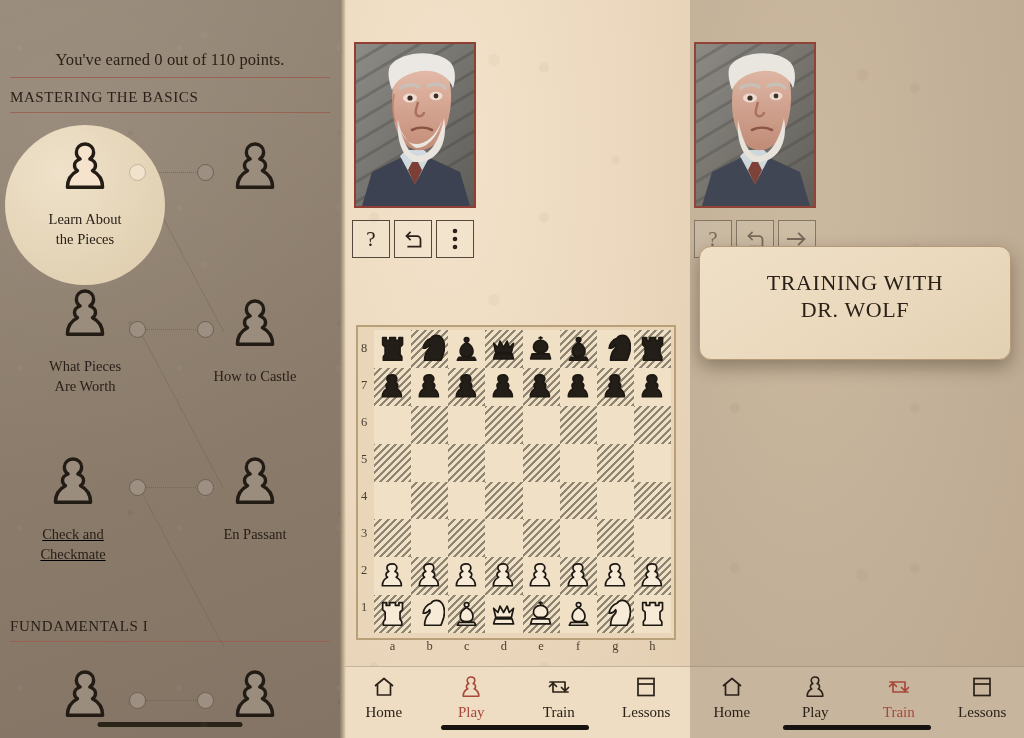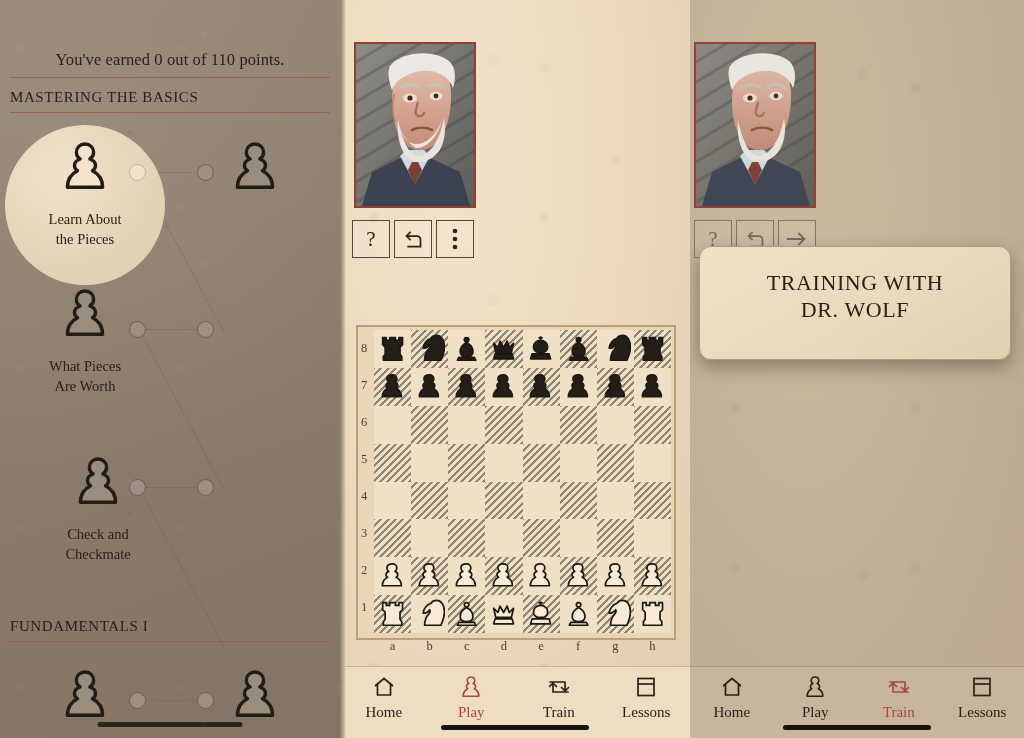--- a/index.html
+++ b/index.html
@@ -224,33 +224,49 @@
       <svg width="46" height="58" viewBox="0 0 46 58">
         <path d="M23 4c5 0 8.6 3.6 8.6 8.2 0 2.9-1.5 5.4-3.7 6.8 3.4 1.2 5.6 3.6 5.6 6.5 0 2.2-1.2 4-3 5.2 6.1 3.1 10.1 9.1 10.1 16.6H5.4c0-7.5 4-13.5 10.1-16.6-1.8-1.2-3-3-3-5.2 0-2.9 2.2-5.3 5.6-6.5-2.2-1.4-3.7-3.9-3.7-6.8C14.4 7.6 18 4 23 4z" fill="#9a8d7d" stroke="#231c15" stroke-width="3.4" stroke-linejoin="round"></path>
       </svg>
     </span>
     <div class="lbl">What Pieces
 Are Worth</div>
   </div>
   <div class="dot" style="left:129px; top:321px;"></div>
   <div class="dot" style="left:197px; top:321px;"></div>
 
-
-  <div class="node" style="left:33px; top:455px;">
+  <div class="node" style="left:190px; top:297px;">
+    <span class="pawn">
+      <svg width="46" height="58" viewBox="0 0 46 58">
+        <path d="M23 4c5 0 8.6 3.6 8.6 8.2 0 2.9-1.5 5.4-3.7 6.8 3.4 1.2 5.6 3.6 5.6 6.5 0 2.2-1.2 4-3 5.2 6.1 3.1 10.1 9.1 10.1 16.6H5.4c0-7.5 4-13.5 10.1-16.6-1.8-1.2-3-3-3-5.2 0-2.9 2.2-5.3 5.6-6.5-2.2-1.4-3.7-3.9-3.7-6.8C14.4 7.6 18 4 23 4z" fill="#9a8d7d" stroke="#231c15" stroke-width="3.4" stroke-linejoin="round"></path>
+      </svg>
+    </span>
+    <div class="lbl">How to Castle</div>
+  </div>
+
+  <div class="node" style="left:8px; top:455px;text-decoration:underline;">
     <span class="pawn">
       <svg width="46" height="58" viewBox="0 0 46 58">
         <path d="M23 4c5 0 8.6 3.6 8.6 8.2 0 2.9-1.5 5.4-3.7 6.8 3.4 1.2 5.6 3.6 5.6 6.5 0 2.2-1.2 4-3 5.2 6.1 3.1 10.1 9.1 10.1 16.6H5.4c0-7.5 4-13.5 10.1-16.6-1.8-1.2-3-3-3-5.2 0-2.9 2.2-5.3 5.6-6.5-2.2-1.4-3.7-3.9-3.7-6.8C14.4 7.6 18 4 23 4z" fill="#9a8d7d" stroke="#231c15" stroke-width="3.4" stroke-linejoin="round"></path>
       </svg>
     </span>
     <div class="lbl">Check and
 Checkmate</div>
   </div>
   <div class="dot" style="left:129px; top:479px;"></div>
   <div class="dot" style="left:197px; top:479px;"></div>
 
+  <div class="node" style="left:190px; top:455px;">
+    <span class="pawn">
+      <svg width="46" height="58" viewBox="0 0 46 58">
+        <path d="M23 4c5 0 8.6 3.6 8.6 8.2 0 2.9-1.5 5.4-3.7 6.8 3.4 1.2 5.6 3.6 5.6 6.5 0 2.2-1.2 4-3 5.2 6.1 3.1 10.1 9.1 10.1 16.6H5.4c0-7.5 4-13.5 10.1-16.6-1.8-1.2-3-3-3-5.2 0-2.9 2.2-5.3 5.6-6.5-2.2-1.4-3.7-3.9-3.7-6.8C14.4 7.6 18 4 23 4z" fill="#9a8d7d" stroke="#231c15" stroke-width="3.4" stroke-linejoin="round"></path>
+      </svg>
+    </span>
+    <div class="lbl">En Passant</div>
+  </div>
 
   <div class="sec-title" style="top:618px;">FUNDAMENTALS I</div>
   <div class="hr-red" style="top:641px;"></div>
 
   <div class="node" style="left:20px; top:668px;">
     <span class="pawn">
       <svg width="46" height="58" viewBox="0 0 46 58">
         <path d="M23 4c5 0 8.6 3.6 8.6 8.2 0 2.9-1.5 5.4-3.7 6.8 3.4 1.2 5.6 3.6 5.6 6.5 0 2.2-1.2 4-3 5.2 6.1 3.1 10.1 9.1 10.1 16.6H5.4c0-7.5 4-13.5 10.1-16.6-1.8-1.2-3-3-3-5.2 0-2.9 2.2-5.3 5.6-6.5-2.2-1.4-3.7-3.9-3.7-6.8C14.4 7.6 18 4 23 4z" fill="#9a8d7d" stroke="#231c15" stroke-width="3.4" stroke-linejoin="round"></path>
       </svg>
     </span>

